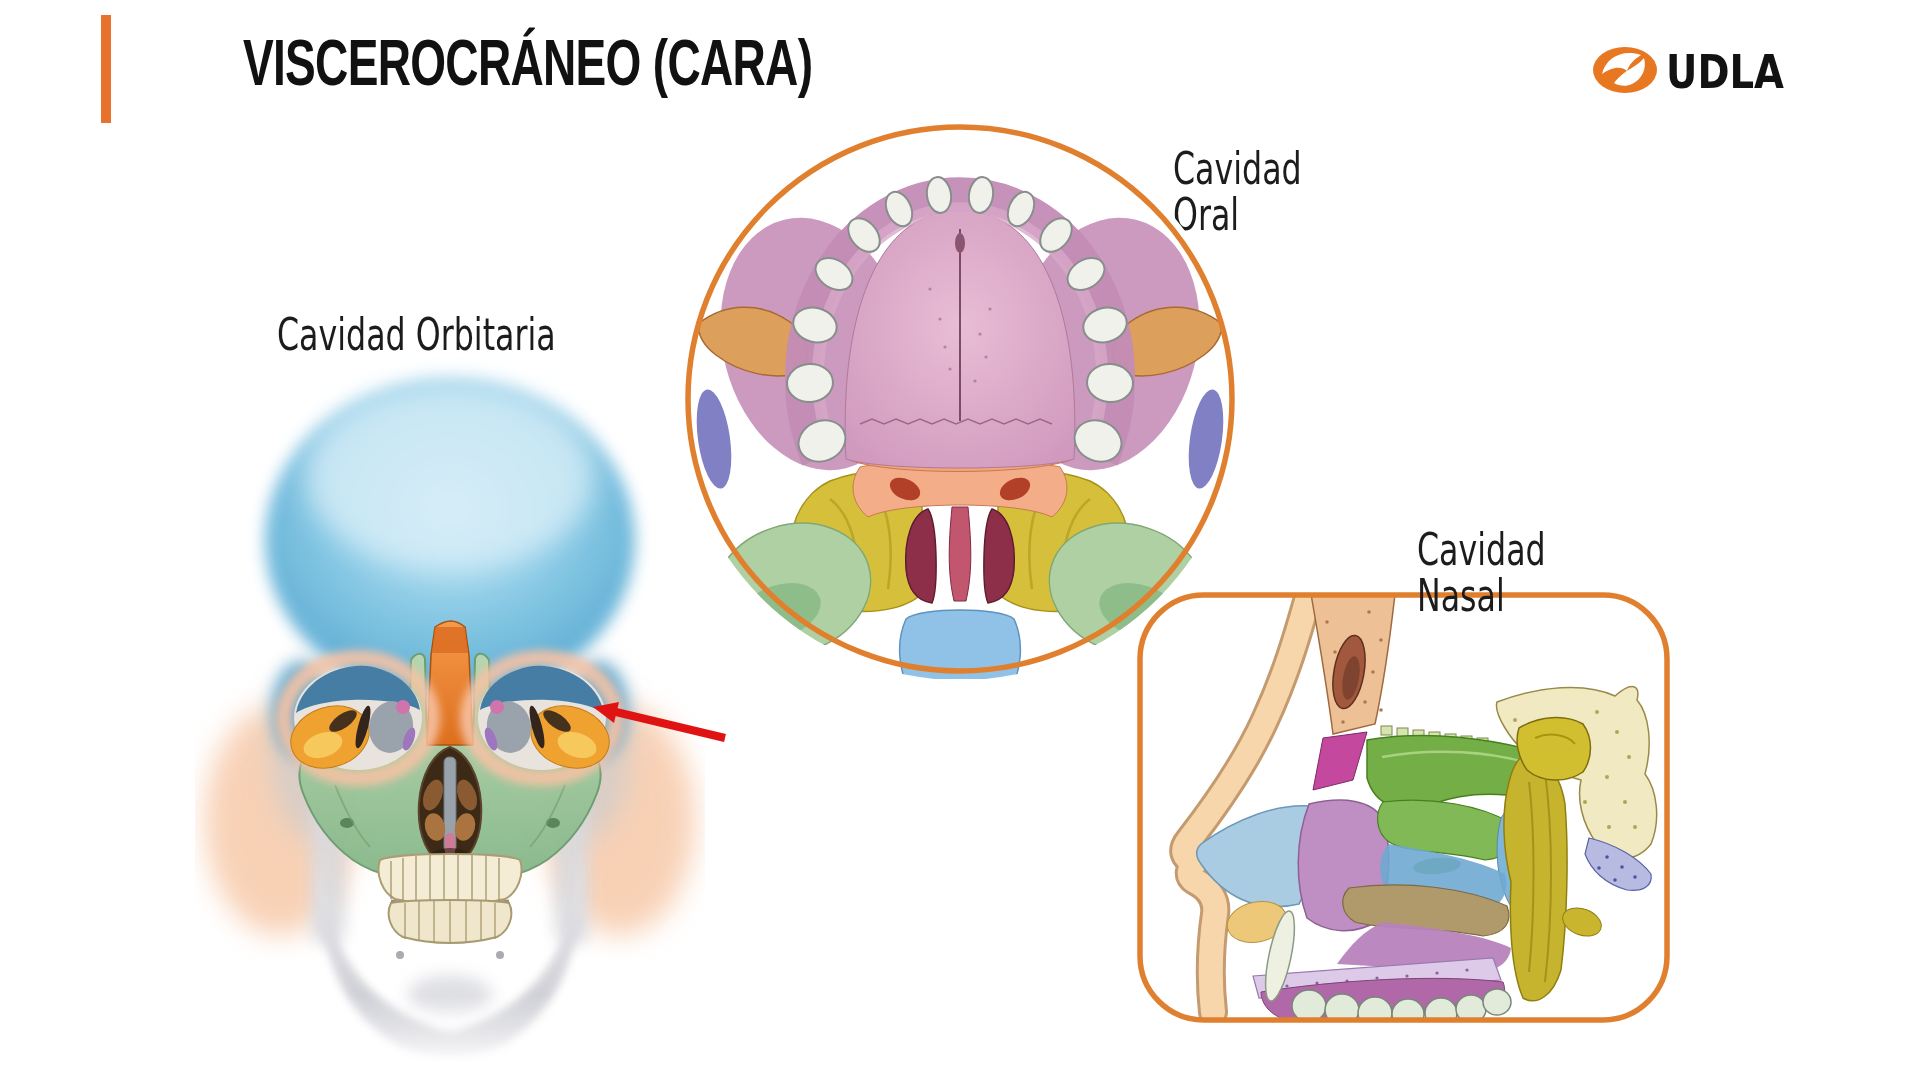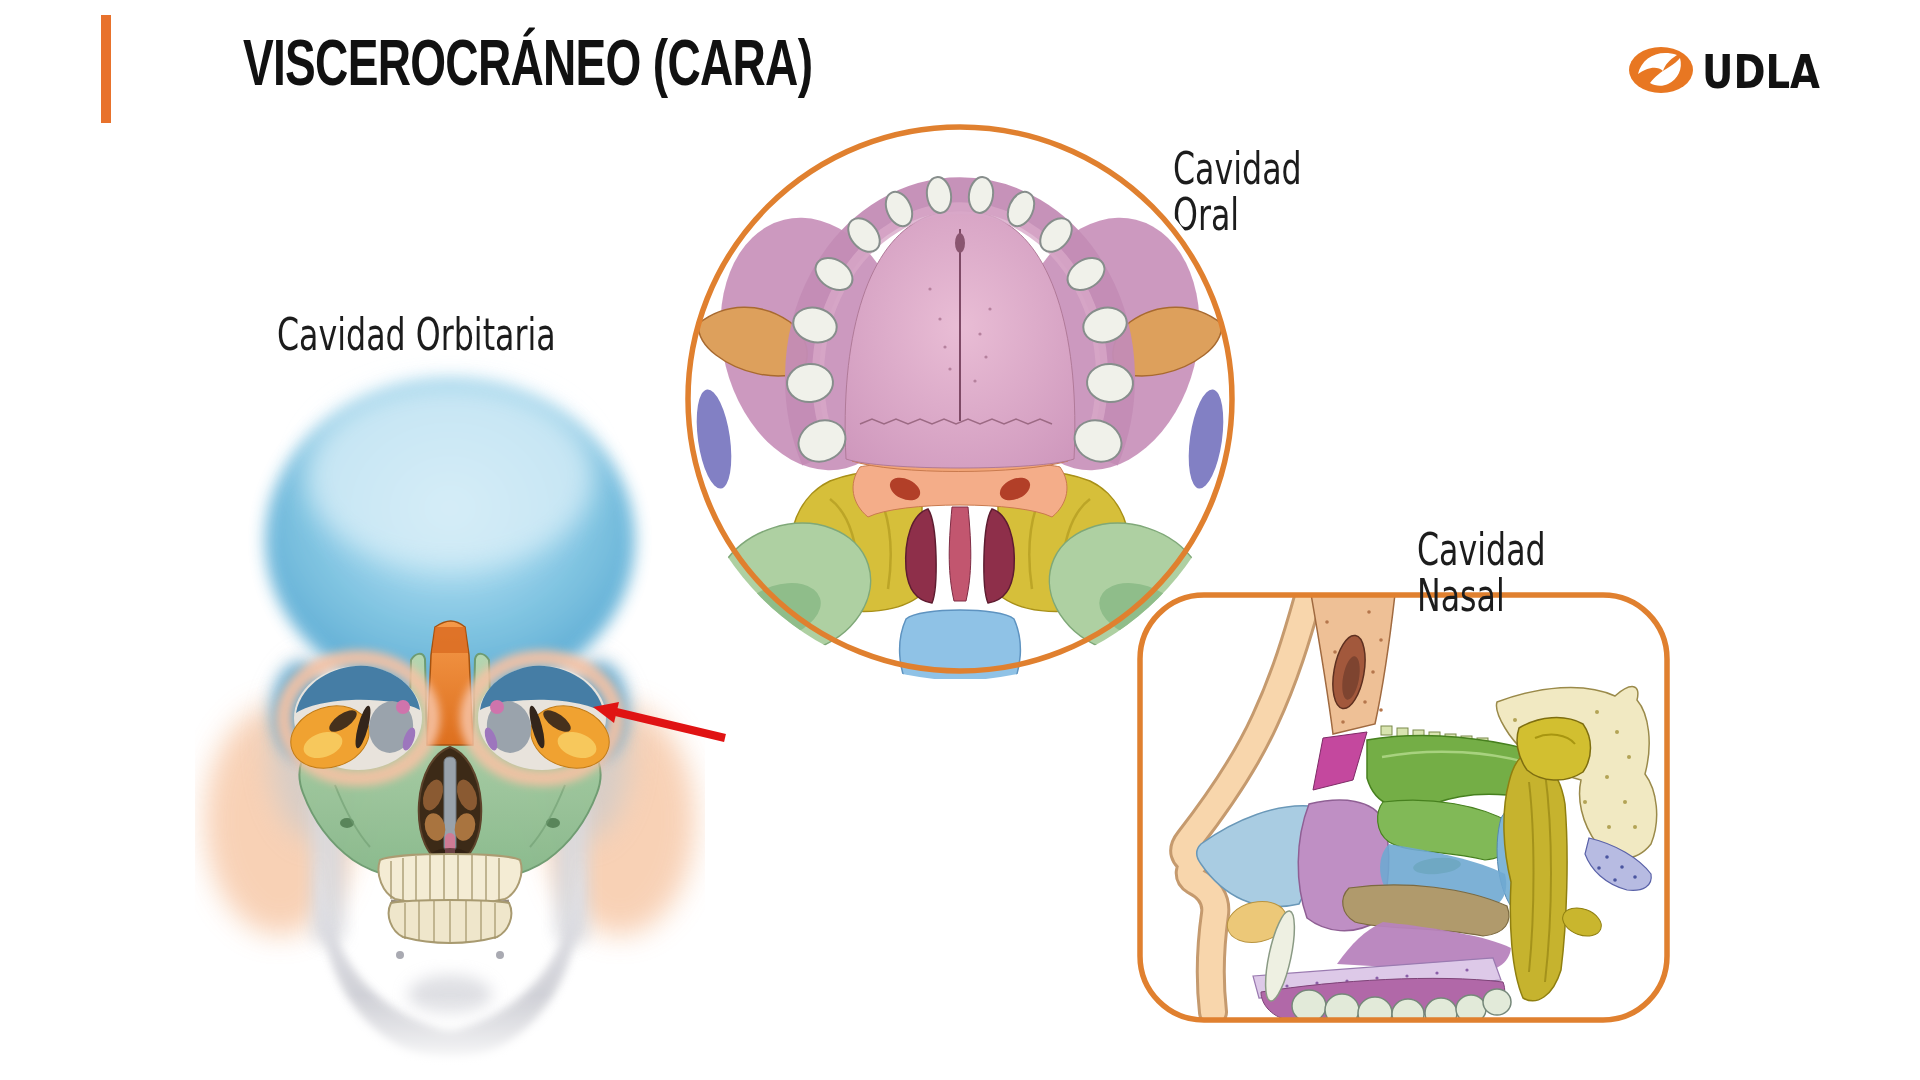--- a/index.html
+++ b/index.html
@@ -8,21 +8,21 @@
   .abs{position:absolute;}
   #accent-bar{left:101px;top:15px;width:10px;height:108px;background:#e8722c;}
   #slide-title{left:243px;top:30px;font-family:"Liberation Sans",sans-serif;
        font-weight:bold;font-size:64px;line-height:1.05;color:#111;
        transform:scaleX(.72);transform-origin:left top;letter-spacing:-1px;white-space:nowrap;}
   .cav-label{font-size:44px;line-height:1.04;color:#1c1c1c;
        transform:scaleX(.72);transform-origin:left top;}
   #label-orbitaria{left:277px;top:312px;white-space:nowrap;}
   #label-oral{left:1173px;top:146px;width:225px;}
   #label-nasal{left:1417px;top:527px;width:225px;}
-  #logo{left:1628px;top:44px;}
+  #logo{left:1592px;top:44px;}
   svg{display:block;}
 </style>
 </head>
 <body>
 
 <div id="accent-bar" class="abs"></div>
 
 <div id="slide-title" class="abs">VISCEROCRÁNEO (CARA)</div>
 
 <div id="logo" class="abs">

